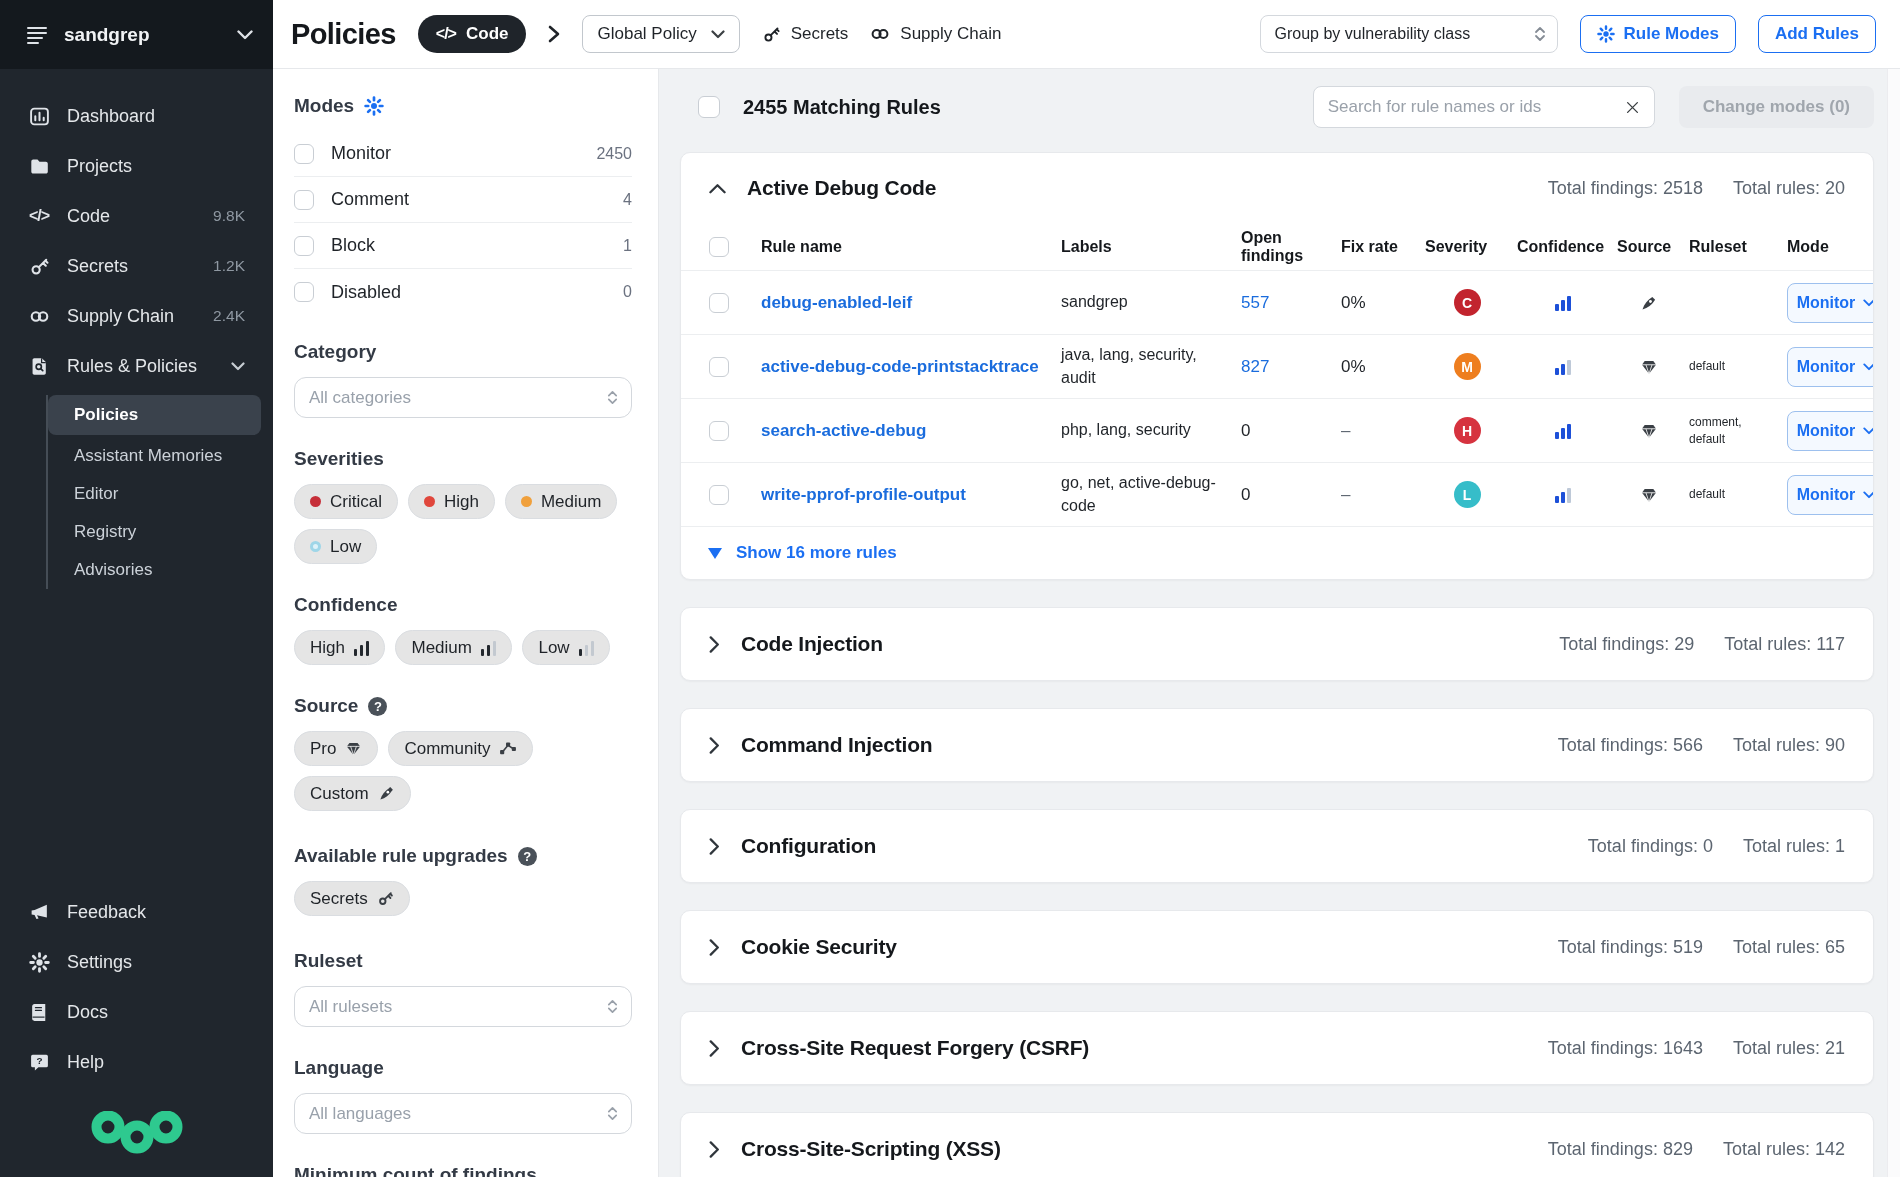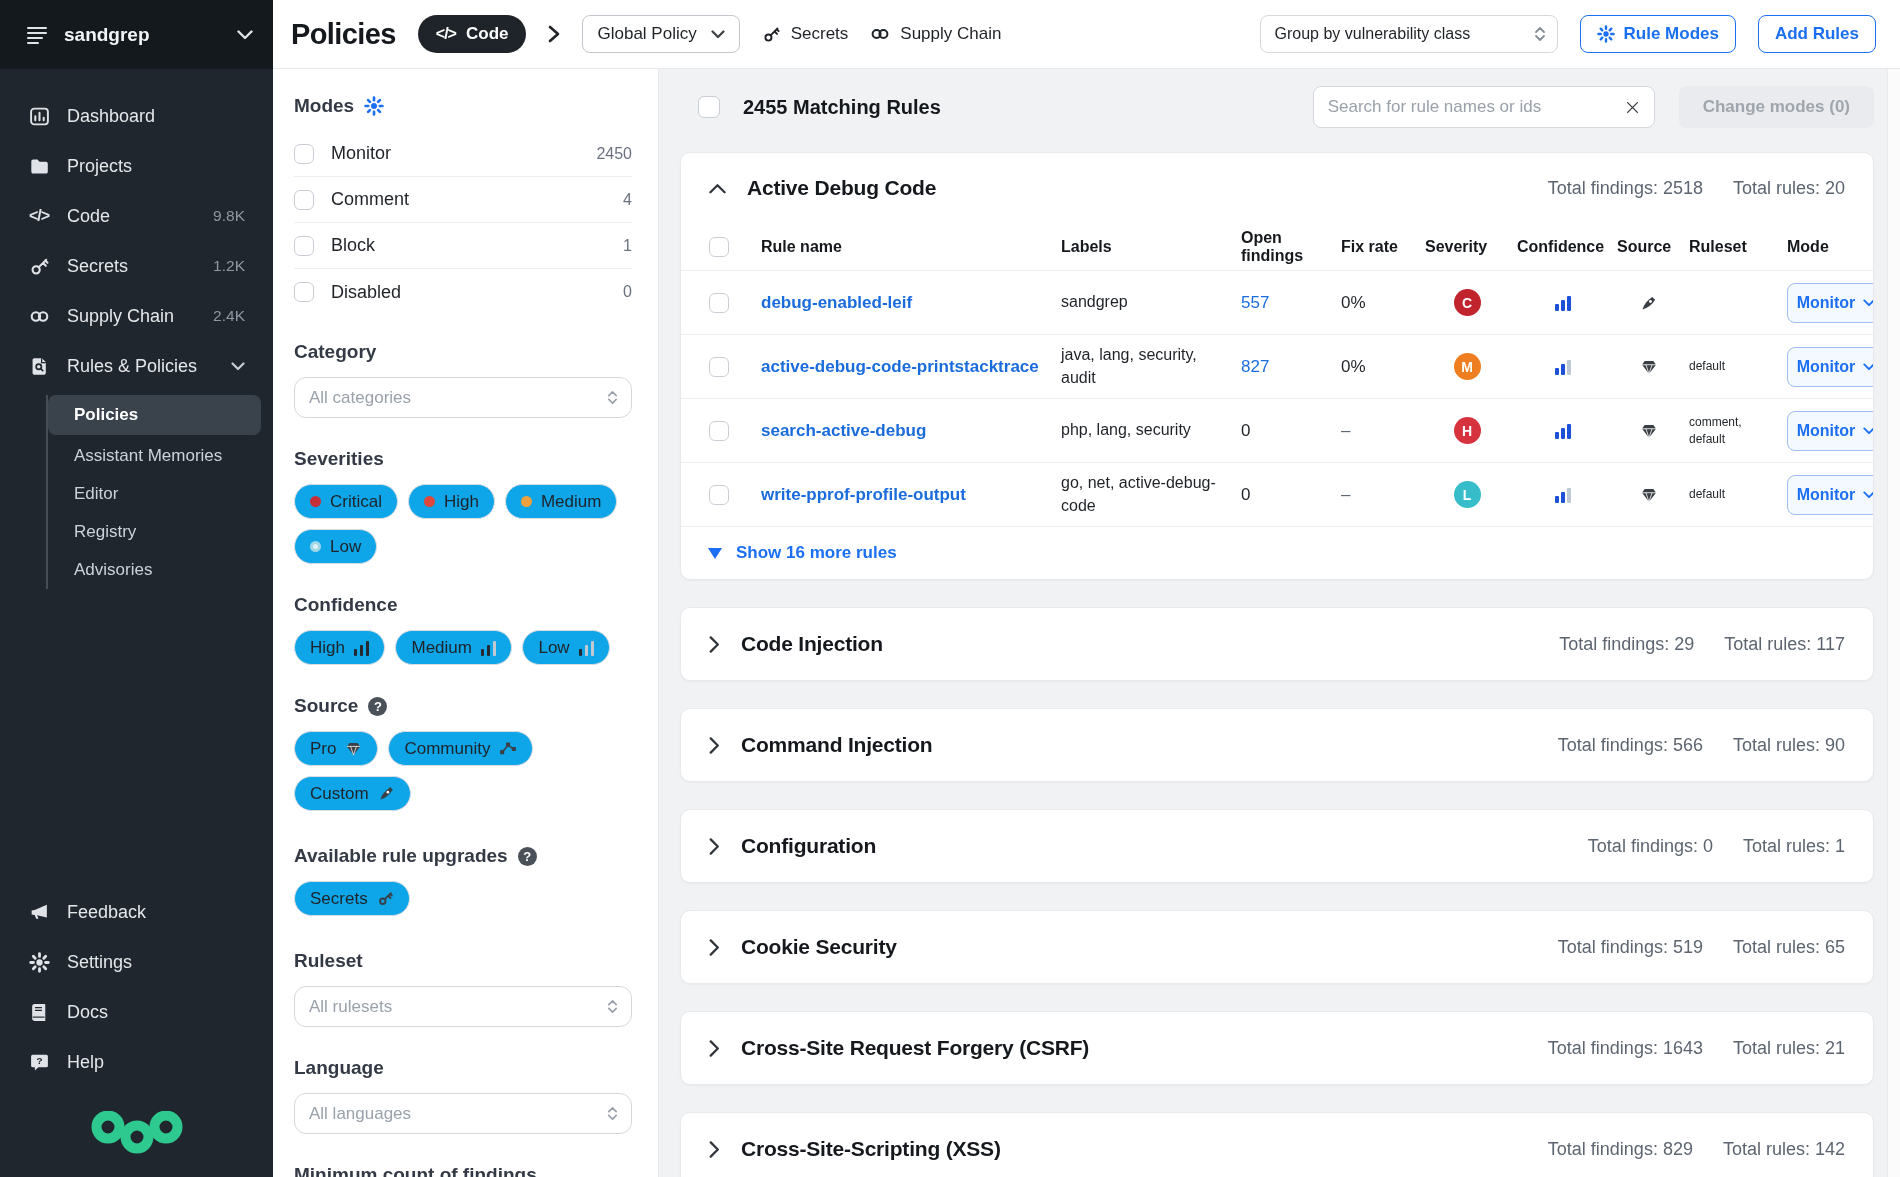--- a/index.html
+++ b/index.html
@@ -39,21 +39,21 @@
   .filters { position:absolute; left:273px; top:69px; width:386px; bottom:0; background:#fff; border-right:1px solid #e6e8eb; padding:26px 26px 0 21px; overflow:hidden; }
   .f-title { font-size:19px; font-weight:700; color:#333a45; display:flex; align-items:center; gap:10px; }
   .mode-row { display:flex; align-items:center; height:46px; border-bottom:1px solid #eceef0; cursor:pointer; }
   .mode-row.last { border-bottom:none; }
   .mode-row .cb { margin-right:17px; }
   .mode-label { font-size:18px; color:#1f2328; }
   .mode-count { margin-left:auto; font-size:16px; color:#6b7280; }
   .cb { width:20px; height:20px; border:1.5px solid #c9ced4; border-radius:6px; background:#fff; flex:0 0 auto; cursor:pointer; }
   .select { height:41px; border:1px solid #d4d8dd; border-radius:12px; background:#fff; display:flex; align-items:center; justify-content:space-between; padding:0 12px 0 14px; font-size:17px; color:#99a1ab; cursor:pointer; }
   .chips { display:flex; flex-wrap:wrap; gap:10px; }
-  .chip { display:inline-flex; align-items:center; gap:9px; height:35px; padding:0 15px; border:1px solid #dadde1; border-radius:18px; background:#0ea5e9; font-size:17px; color:#1f2328; cursor:pointer; }
+  .chip { display:inline-flex; align-items:center; gap:9px; height:35px; padding:0 15px; border:1px solid #dadde1; border-radius:18px; background:#e5e5e5; font-size:17px; color:#1f2328; cursor:pointer; }
   .dot { width:11px; height:11px; border-radius:50%; }
   .dot-critical { background:#c62f39; }
   .dot-high { background:#e0473c; }
   .dot-medium { background:#f0a03c; }
   .dot-low { background:#dff2f9; border:3px solid #9fd6e8; }
   .bars { display:inline-flex; align-items:flex-end; gap:2.5px; height:16px; }
   .bars i { display:block; width:3.5px; border-radius:1px; background:#24292f; }
   .bars i:nth-child(1){height:7px;} .bars i:nth-child(2){height:11px;} .bars i:nth-child(3){height:15px;}
   .bars.b-med i:nth-child(3){ background:#c3c9d0; }
   .bars.b-low i:nth-child(2), .bars.b-low i:nth-child(3){ background:#c3c9d0; }

